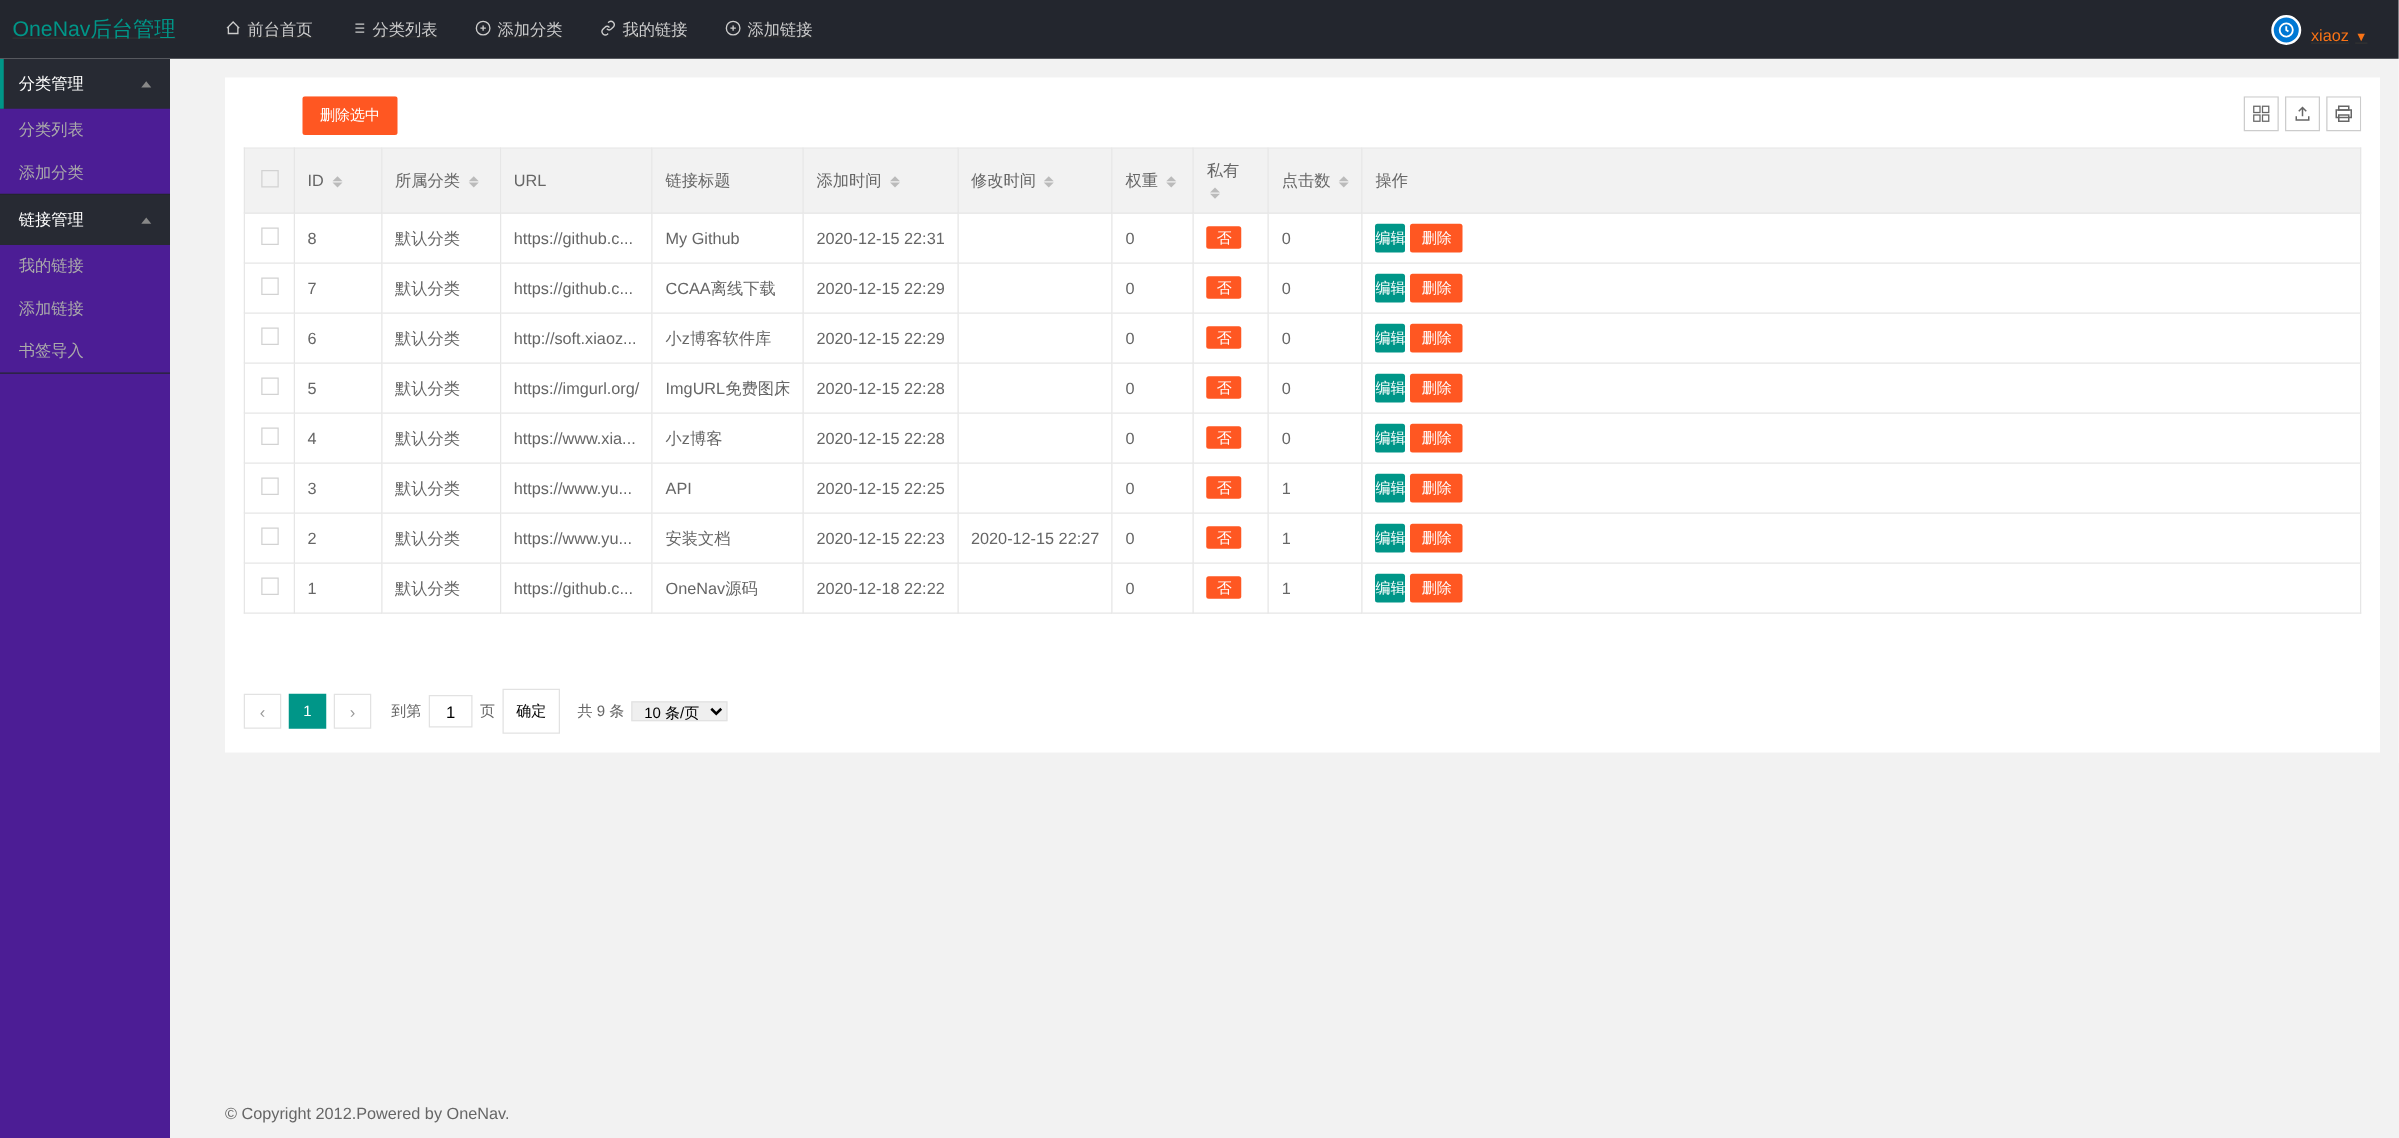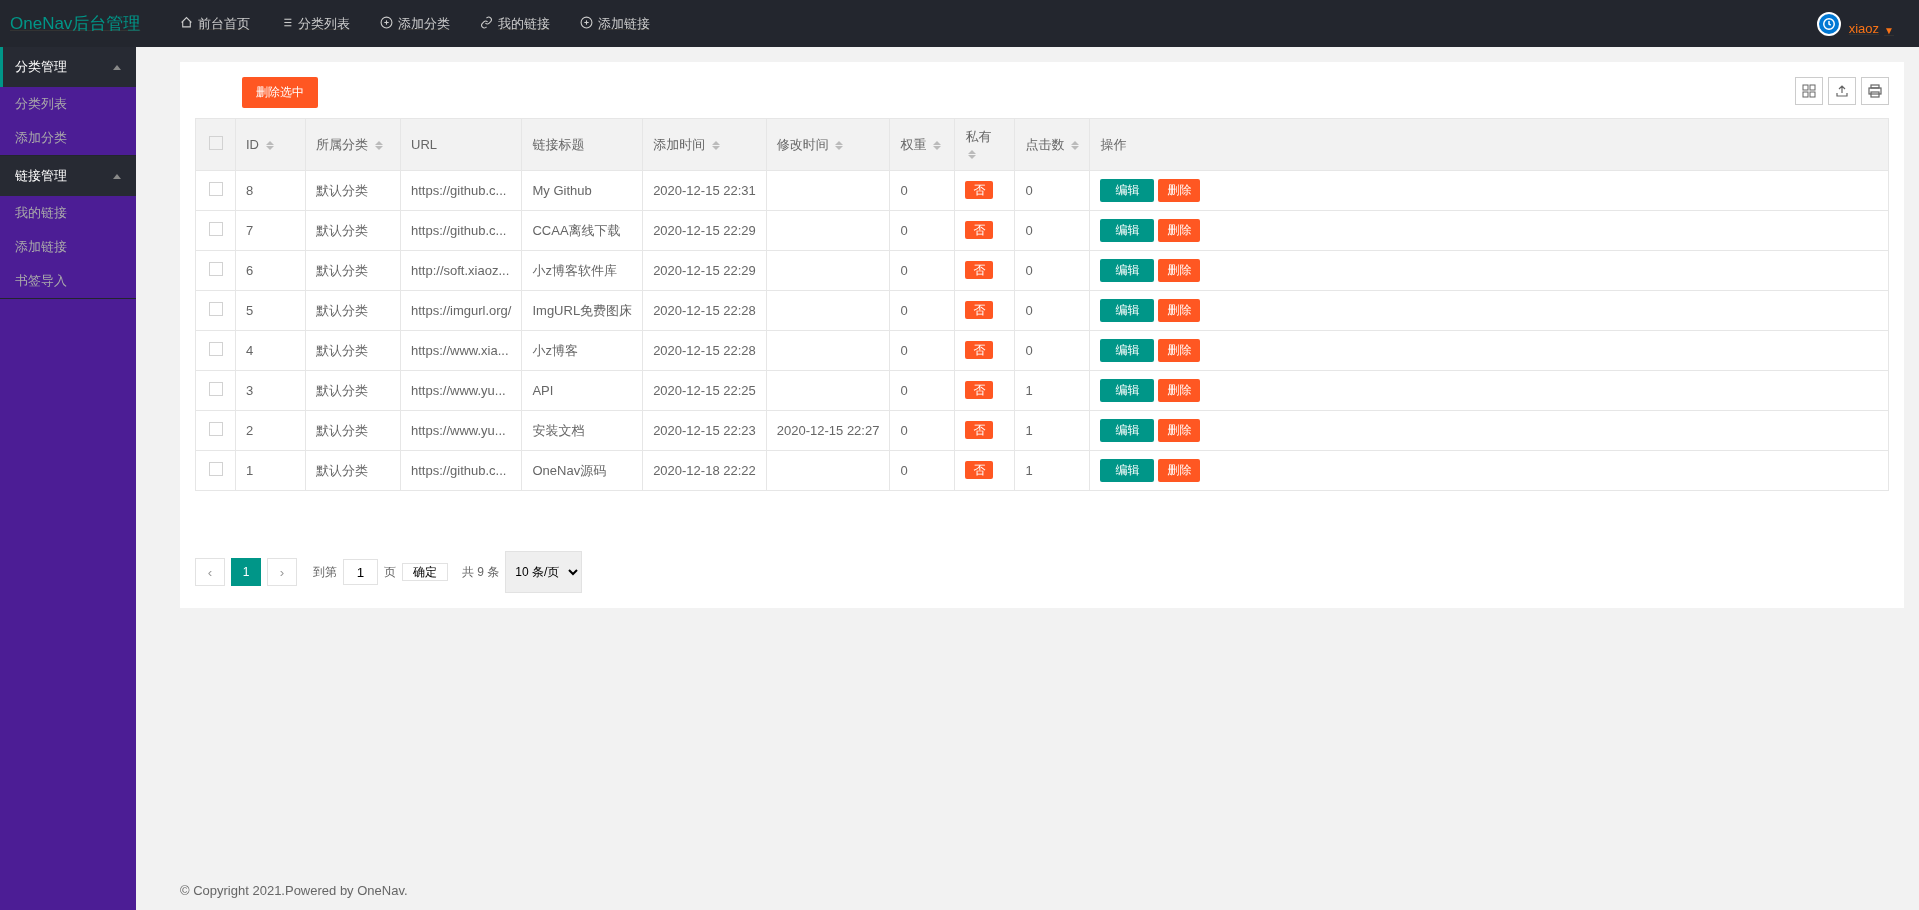--- a/index.html
+++ b/index.html
@@ -33,41 +33,41 @@
 
 
 .table { width: 100%; border-collapse: collapse; border: 1px solid #e6e6e6; }
 .table th { background: #f2f2f2; border: 1px solid #e6e6e6; padding: 9px 10px; text-align: left; font-weight: normal; color: #666; font-size: 13px; }
 .table td { border: 1px solid #e6e6e6; padding: 8px 10px; color: #666; font-size: 13px; white-space: nowrap; overflow: hidden; text-overflow: ellipsis; }
 .checkbox { width: 14px; height: 14px; border: 1px solid #d2d2d2; display: inline-block; cursor: pointer; }
 .sort-icon { display: inline-flex; flex-direction: column; vertical-align: middle; margin-left: 3px; gap: 1px; }
 .sort-up { width: 0; height: 0; border-left: 4px solid transparent; border-right: 4px solid transparent; border-bottom: 4px solid #bbb; }
 .sort-down { width: 0; height: 0; border-left: 4px solid transparent; border-right: 4px solid transparent; border-top: 4px solid #bbb; }
 .tag-no { background: #ff5722; color: #fff; padding: 2px 8px; font-size: 12px; border-radius: 2px; }
-.btn-edit { background: #009688; color: #fff; border: none; padding: 3px 15px; font-size: 12px; cursor: pointer; border-radius: 2px; margin-right: 4px; }
+.btn-edit { background: #009688; color: #fff; border: none; padding: 3px 0; font-size: 12px; cursor: pointer; border-radius: 2px; margin-right: 4px; }
 .btn-del { background: #ff5722; color: #fff; border: none; padding: 3px 9px; font-size: 12px; cursor: pointer; border-radius: 2px; }
 
 col.c-chk { width: 40px; }
 col.c-id { width: 70px; }
 col.c-cat { width: 95px; }
 col.c-url { width: 115px; }
 col.c-title { width: 115px; }
 col.c-add { width: 120px; }
 col.c-mod { width: 120px; }
 col.c-weight { width: 65px; }
 col.c-priv { width: 60px; }
 col.c-click { width: 75px; }
 
 
 .pager { margin-top: 60px; display: flex; align-items: center; gap: 6px; font-size: 12px; color: #666; }
 .pg-btn { width: 30px; height: 28px; border: 1px solid #e2e2e2; background: #fff; cursor: pointer; display: flex; align-items: center; justify-content: center; color: #999; }
 .pg-num { width: 30px; height: 28px; background: #009688; color: #fff; display: flex; align-items: center; justify-content: center; font-size: 12px; }
 .pg-input { width: 35px; height: 26px; border: 1px solid #e2e2e2; text-align: center; }
-.pg-confirm { height: 18px; border: 1px solid #e2e2e2; background: #fff; padding: 0 10px; cursor: pointer; font-size: 12px; }
-.pg-select { height: 42px; border: 1px solid #e2e2e2; padding: 0 5px; font-size: 12px; }
+.pg-confirm { height: 36px; border: 1px solid #e2e2e2; background: #fff; padding: 0 10px; cursor: pointer; font-size: 12px; }
+.pg-select { height: 16px; border: 1px solid #e2e2e2; padding: 0 5px; font-size: 12px; }
 
 
 .footer { margin-left: 165px; padding: 12px 15px; color: #666; font-size: 13px; background: #f2f2f2; position: fixed; bottom: 0; left: 0; right: 0; }
 .footer a { color: #666; text-decoration: none; }
 </style>
 </head>
 <body>
 
 <div class="header">
   <div class="logo">OneNav后台管理</div>
@@ -354,14 +354,14 @@
       <input class="pg-input" value="1" style="">
       <span>页</span>
       <button class="pg-confirm">确定</button>
       <span style="margin-left:8px">共 9 条</span>
       <select class="pg-select"><option>10 条/页</option></select>
     </div>
   </div>
 </div>
 
 <div class="footer">
-  <span>© Copyright 2021.Powered by </span><a>OneNav</a><span>.</span>
+  <span>© Copyright 2012.Powered by </span><a>OneNav</a><span>.</span>
 </div>
 
 </body></html>

